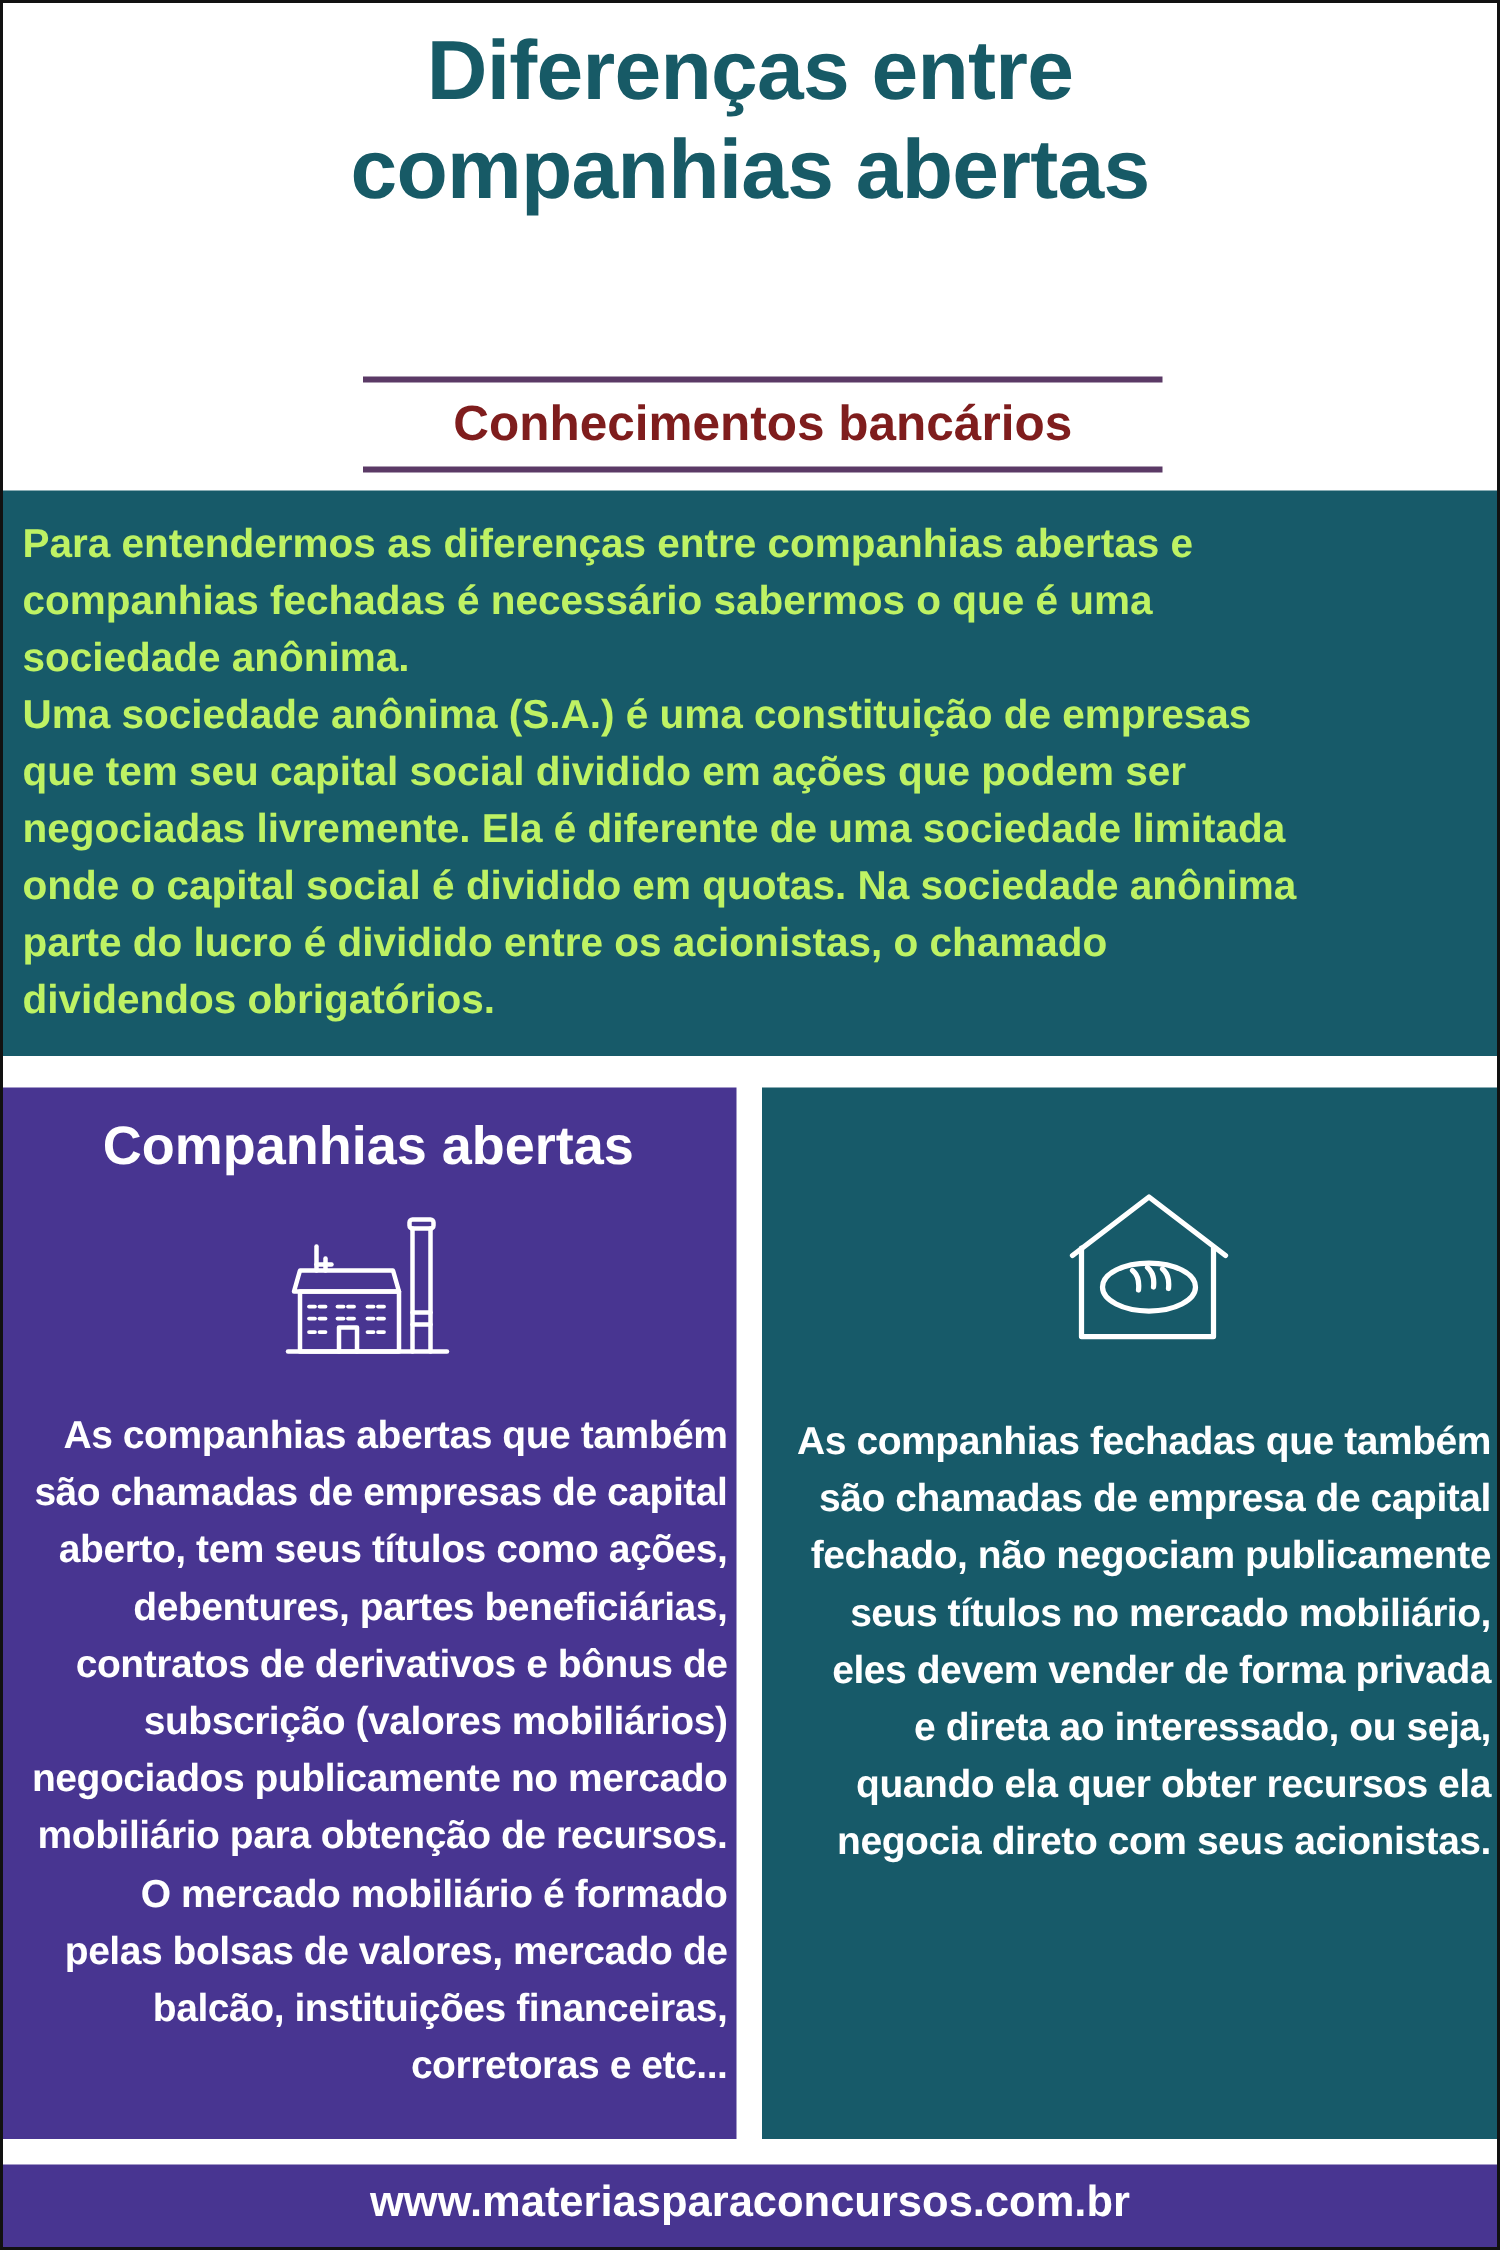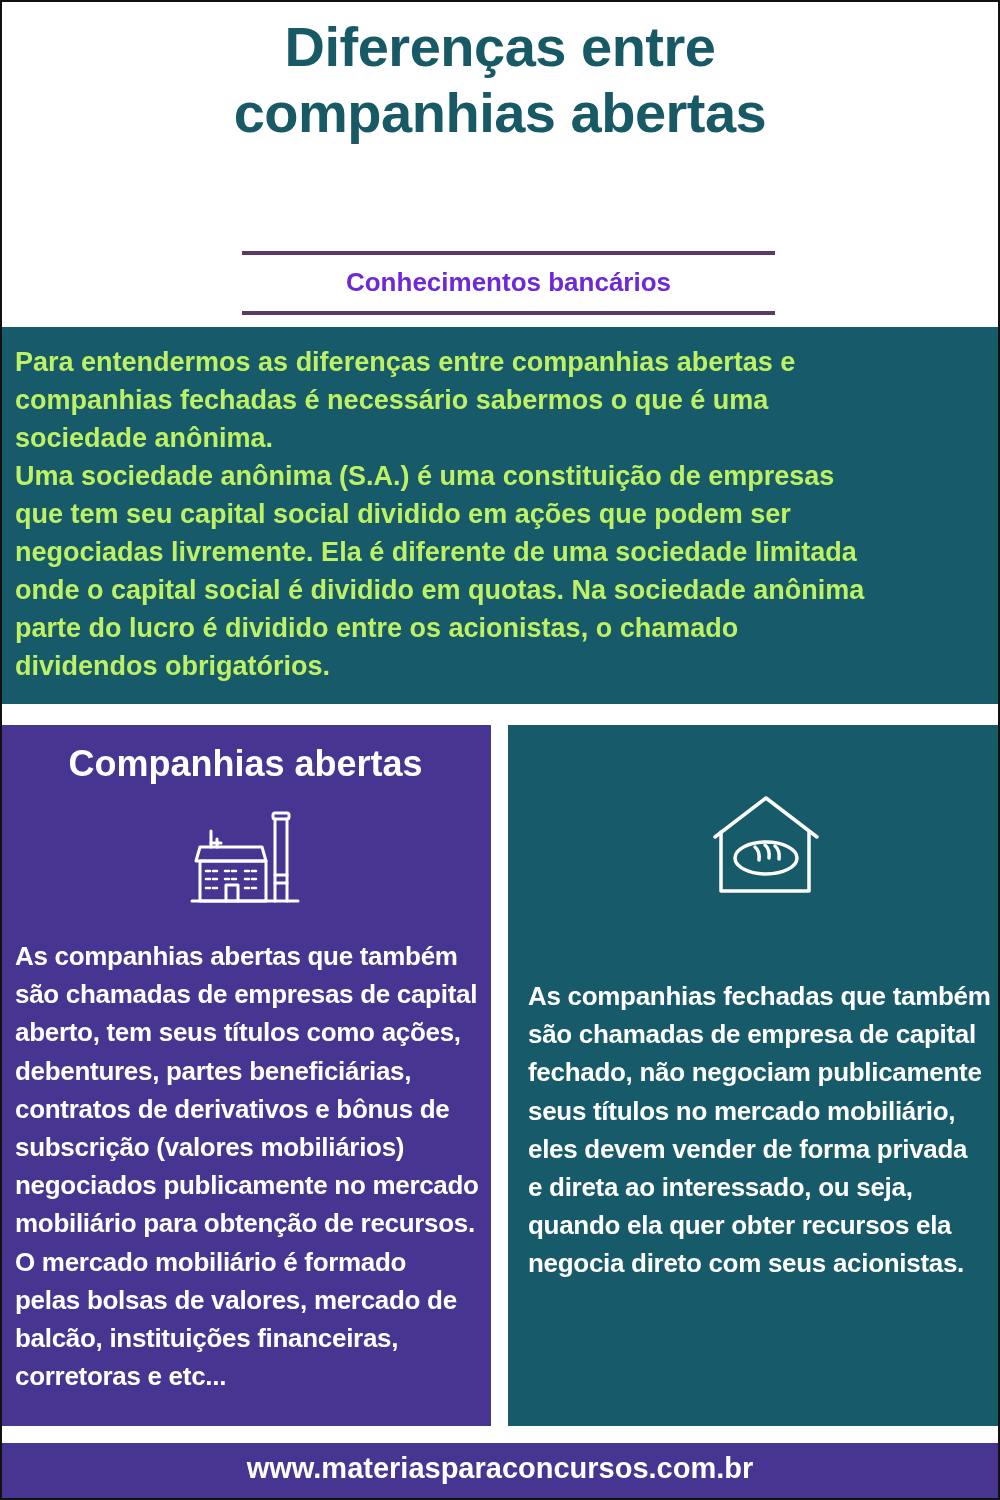--- a/index.html
+++ b/index.html
@@ -13,21 +13,21 @@
   .title {
     position: absolute; left: 0; top: 14px; width: 1000px;
     text-align: center; color: #175a66; font-weight: bold;
     font-size: 56px; line-height: 66px; letter-spacing: -0.5px;
   }
   .rule { position: absolute; left: 242px; width: 533px; height: 4px; background: #5b3a66; }
   .rule.top { top: 251px; }
   .rule.bottom { top: 311px; }
   .subtitle {
     position: absolute; left: 242px; width: 533px; top: 264px;
-    text-align: center; color: #6d28d9; font-weight: bold; font-size: 26px; line-height: 36px;
+    text-align: center; color: #7f1d1d; font-weight: bold; font-size: 33px; line-height: 36px;
   }
 
   .intro {
     position: absolute; left: 0; top: 327px; width: 998px; height: 377px;
     background: #175a69; color: #bef264; box-sizing: border-box;
     padding: 16px 14px 0 15px;
     font-weight: bold; font-size: 27px; line-height: 38px; white-space: pre-line;
   }
 
   .col {
@@ -37,24 +37,24 @@
   .col.right { left: 508px; width: 490px; background: #175a69; }
   .col-title {
     position: absolute; left: 0; right: 0; top: 15px; text-align: center;
     font-weight: bold; font-size: 36px; line-height: 48px;
   }
   .icon { position: absolute; }
   .col.left .icon { left: 190px; top: 78px; width: 110px; height: 102px; }
   .col.right .icon { left: 203px; top: 70px; width: 110px; height: 100px; }
   .col-text {
     position: absolute; font-weight: bold; font-size: 26px; line-height: 38.2px;
-    white-space: pre-line; letter-spacing: -0.3px;
+    white-space: pre-line; letter-spacing: -0.3px; text-align: right;
   }
   .col.left .col-text { left: 15px; top: 212px; right: 6px; }
-  .col.right .col-text { left: 20px; top: 216px; right: 4px; margin-top: 36px; }
+  .col.right .col-text { left: 20px; top: 216px; right: 4px; }
 
   .footer {
     position: absolute; left: 0; top: 1443px; width: 1000px; height: 57px;
     background: #483591; color: #ffffff; text-align: center;
     font-weight: bold; font-size: 29px; line-height: 50px;
   }
 </style>
 </head>
 <body>
 

